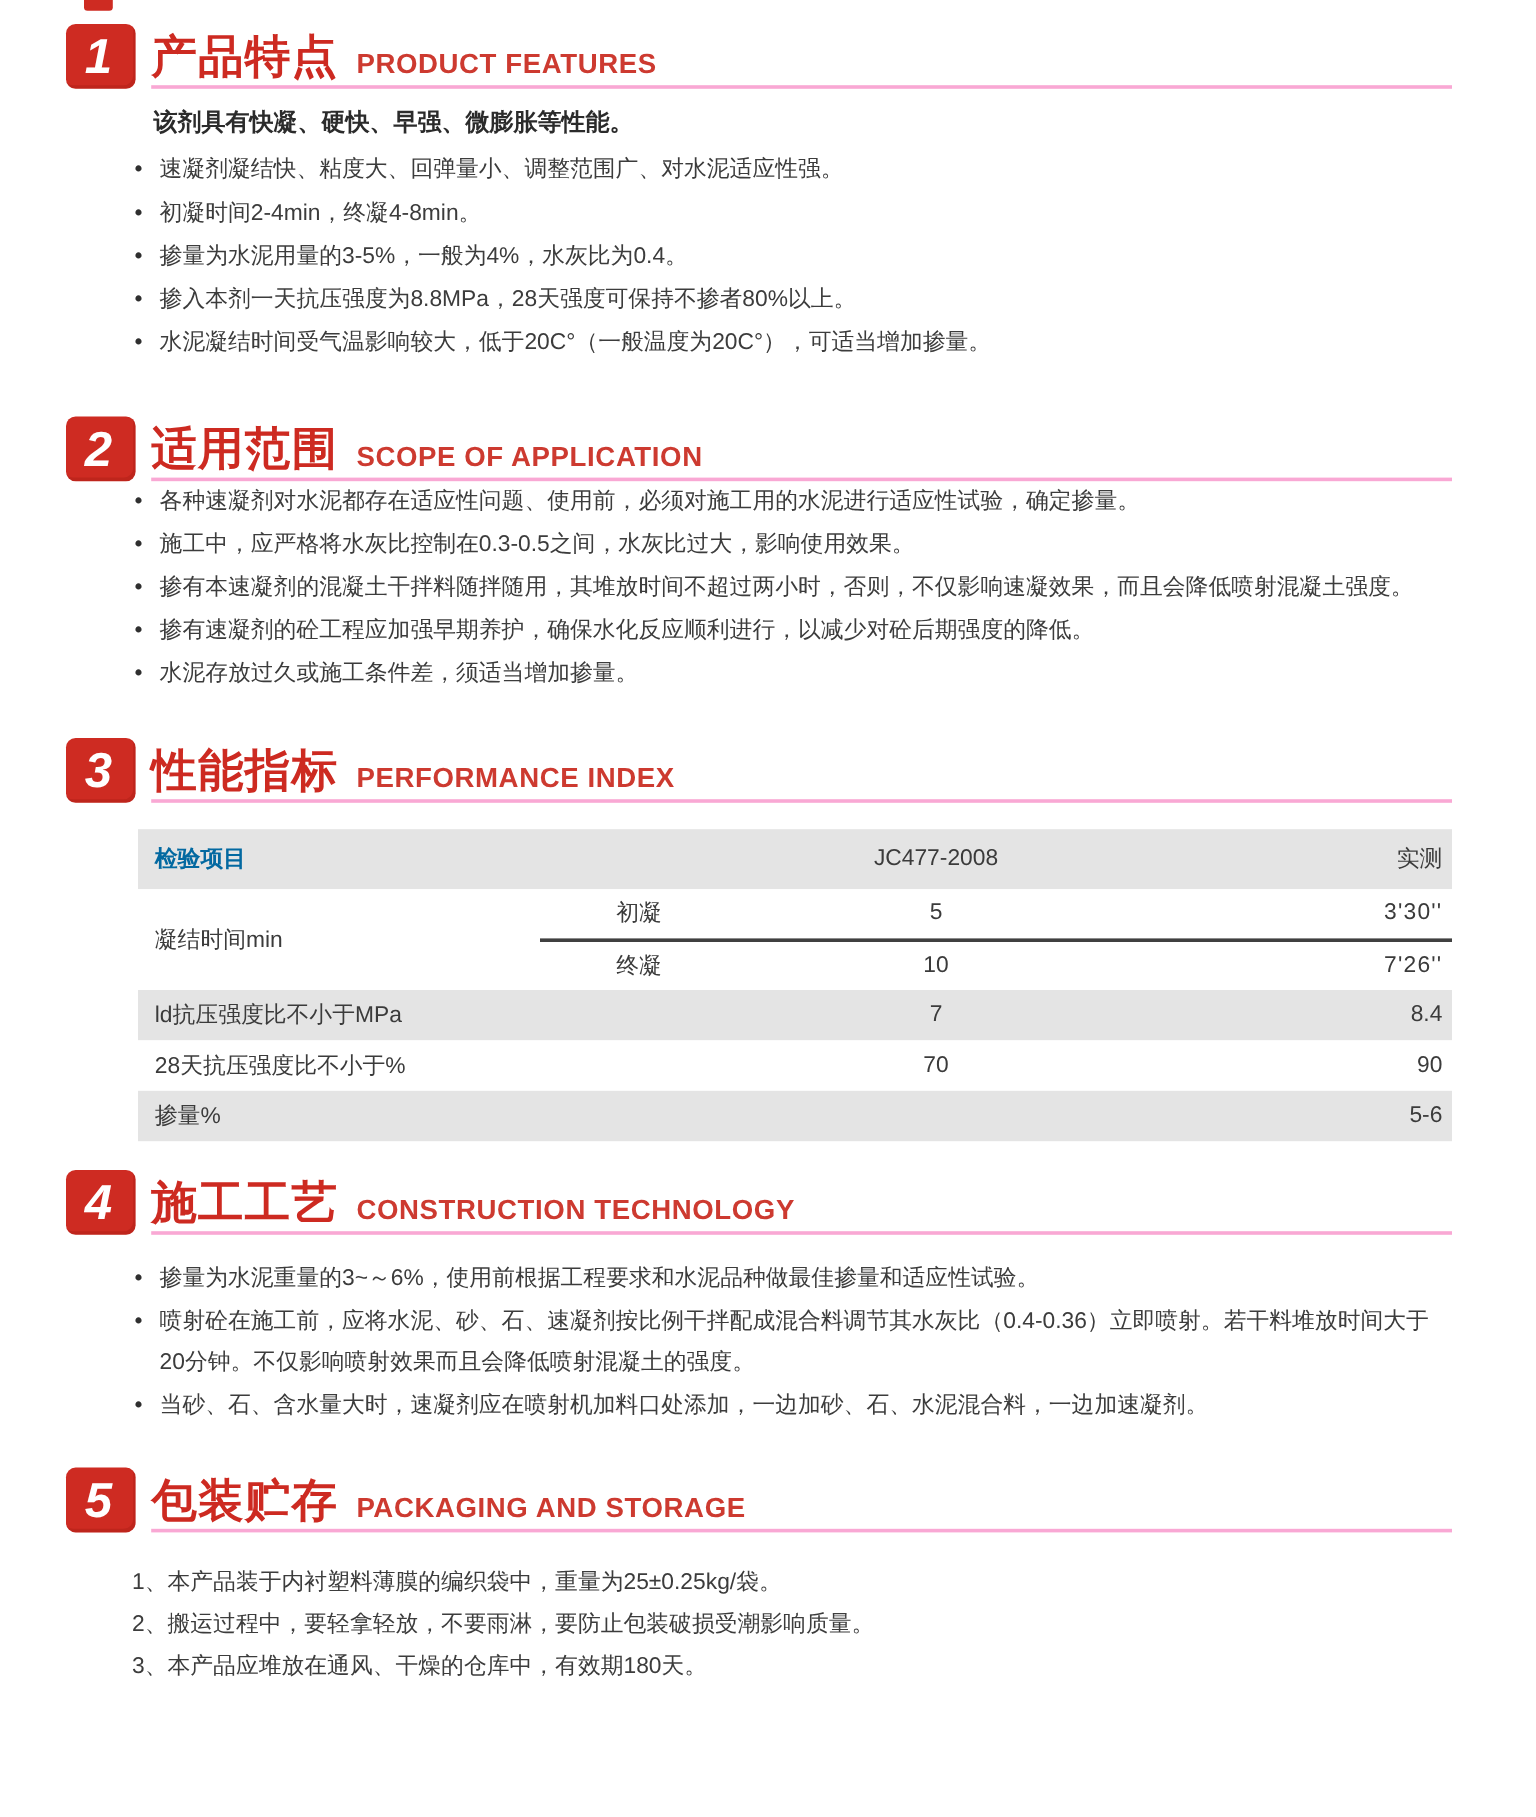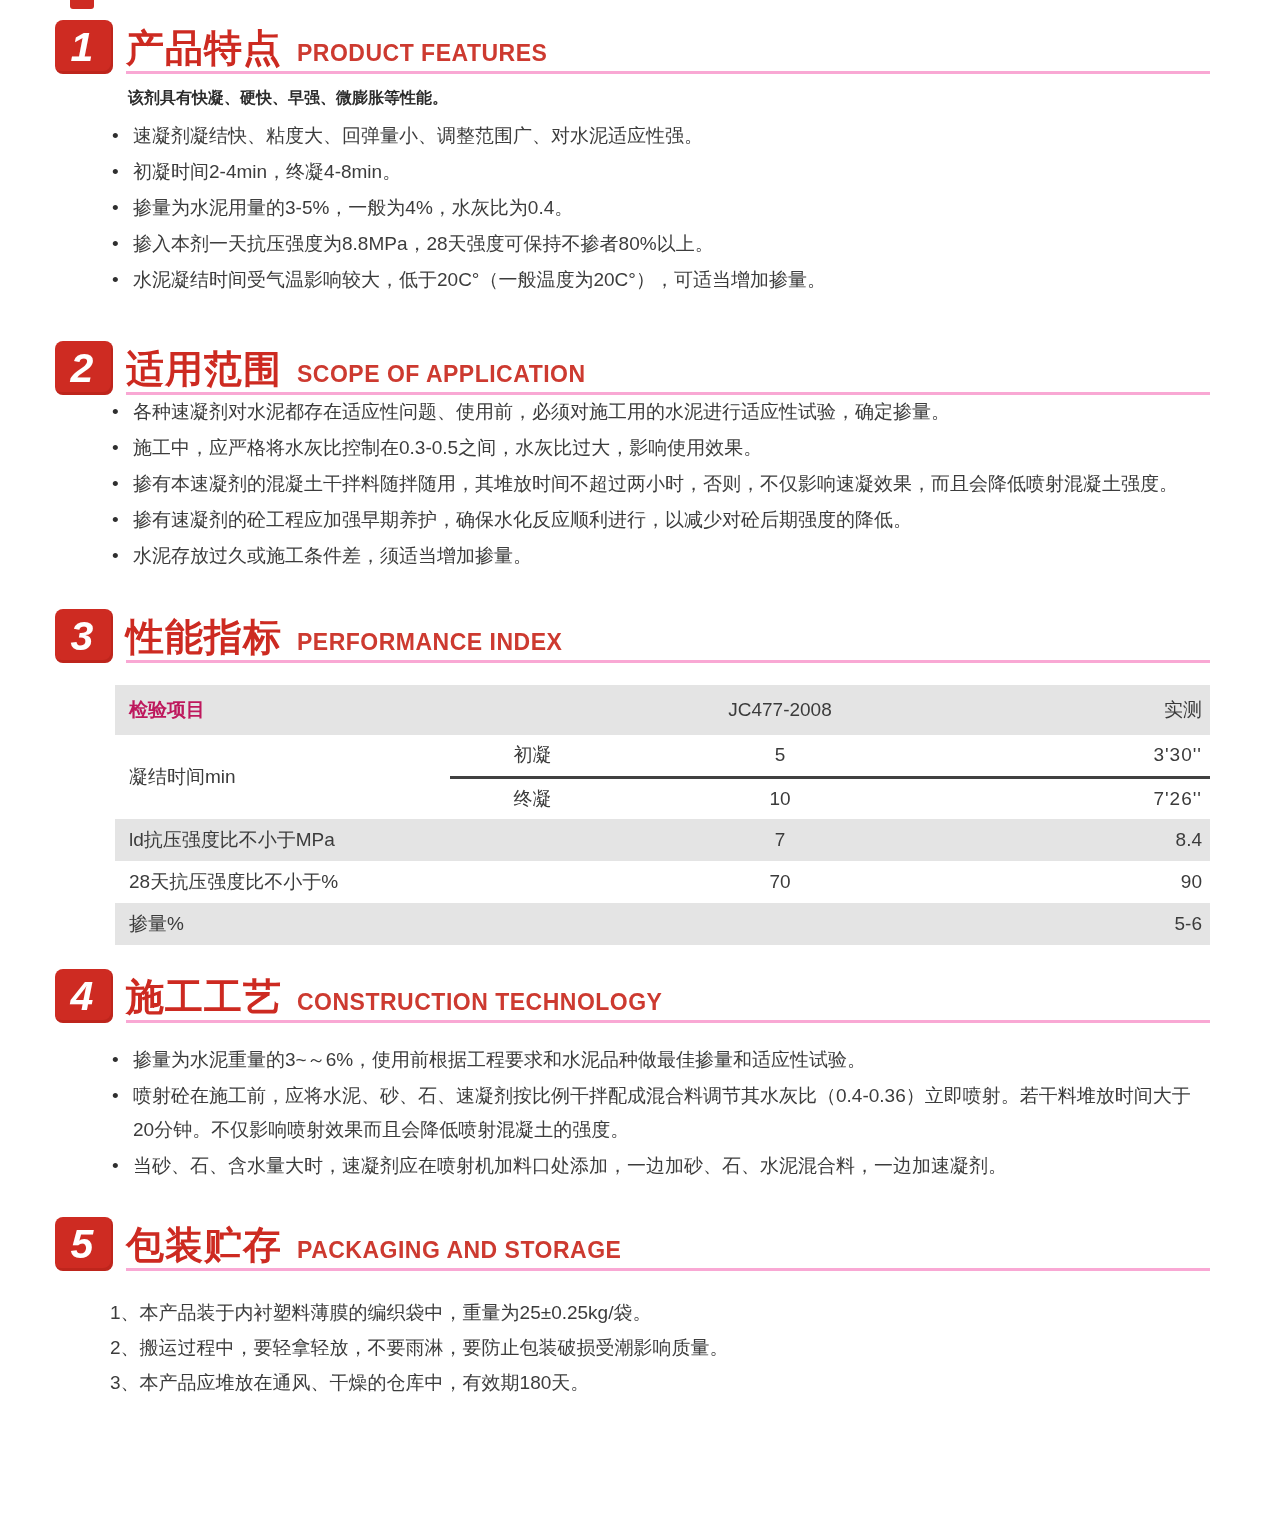--- a/index.html
+++ b/index.html
@@ -28,21 +28,21 @@
     line-height:1; transform:translateX(-2px);
   }
   .title-row {
     flex:1; margin-left:13px; border-bottom:3px solid #f9a8d4;
     display:flex; align-items:flex-end; gap:15px; padding-bottom:2px;
   }
   .title-zh { font-size:38px; font-weight:800; color:#cd2a21; line-height:1.05; letter-spacing:1px; }
   .title-en { font-size:23px; font-weight:700; color:#cd3a30; line-height:1; margin-bottom:4px; letter-spacing:.5px; }
 
   
-  .intro { margin:14px 0 0 73px; font-size:16px; font-weight:700; color:#2b2b2b; }
+  .intro { margin:14px 0 0 73px; font-size:20px; font-weight:700; color:#2b2b2b; }
   ul.bullets { list-style:none; margin:10px 0 0 55px; }
   ul.bullets li {
     position:relative; padding-left:23px; font-size:19px;
     line-height:34px; margin-bottom:2px; color:#3c3c3c;
   }
   ul.bullets li::before {
     content:"•"; position:absolute; left:2px; top:0;
     color:#2f2f2f; font-size:19px;
   }
   .numbered { margin:24px 0 0 55px; }
@@ -64,21 +64,21 @@
   table.perf col.c2 { width:165px; }
   table.perf col.c3 { width:330px; }
   table.perf col.c4 { width:265px; }
   table.perf th, table.perf td { font-weight:400; padding:0 8px; height:42px; vertical-align:middle; }
   table.perf thead th { height:50px; }
   tr.gray  { background:#e4e4e4; }
   tr.white { background:#ffffff; }
   .t-left   { text-align:left; padding-left:14px !important; }
   .t-center { text-align:center; }
   .t-val    { text-align:right; padding-left:92px !important; }
-  table.perf thead th.t-left { font-weight:700; color:#be185d; }
+  table.perf thead th.t-left { font-weight:700; color:#0369a1; }
   tr.divided td { border-top:3px solid #404040; }
 
   .measured-quote { letter-spacing:1px; }
 </style>
 </head>
 <body>
 
 <div class="page">
 
   <div class="top-fragment"></div>

